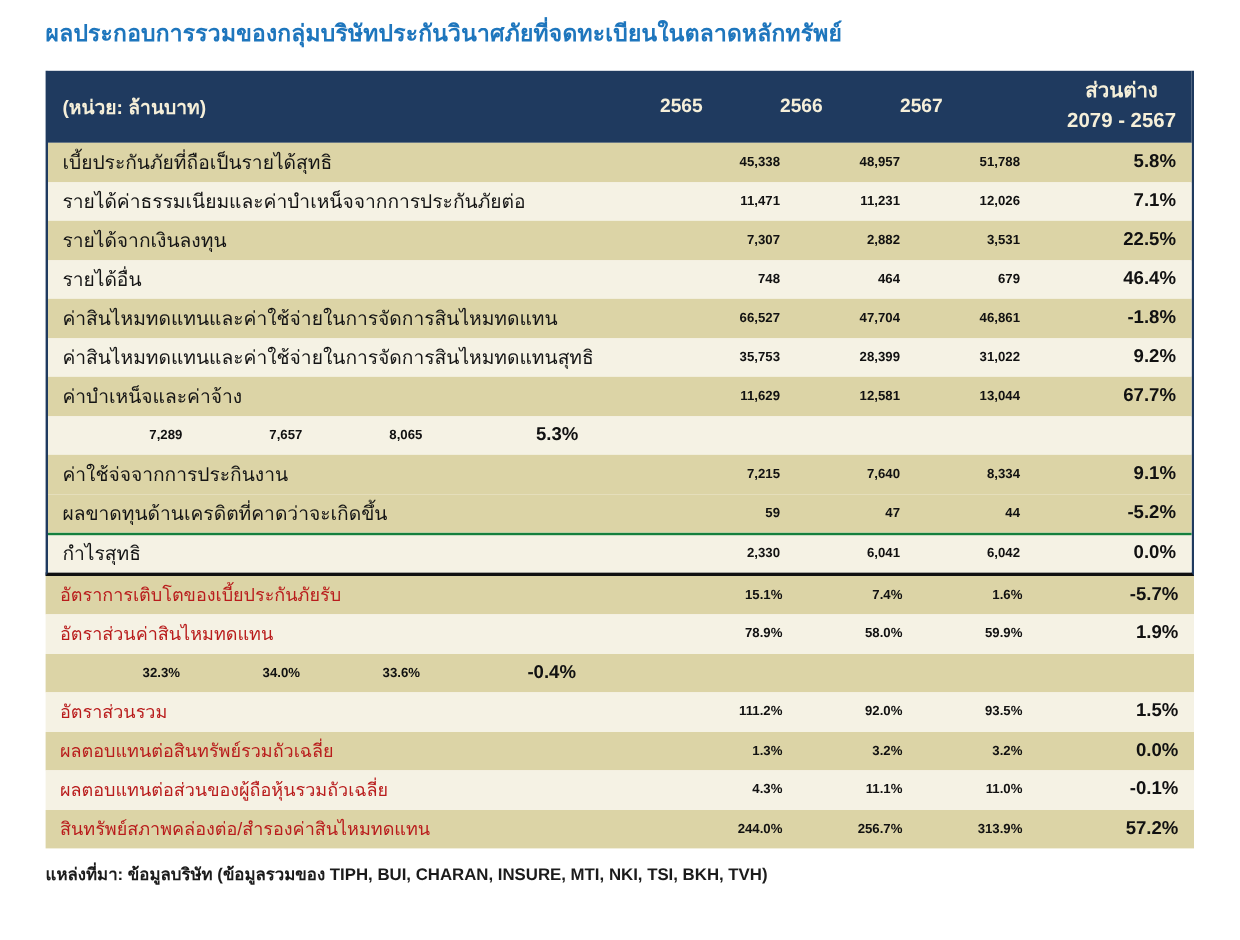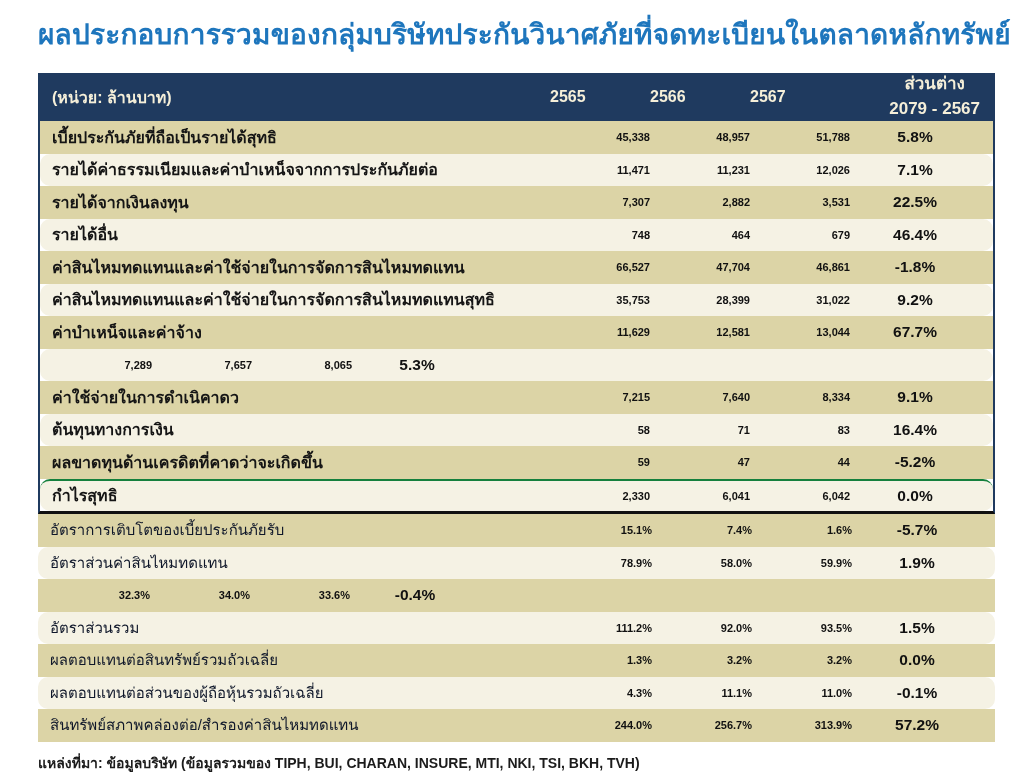--- a/index.html
+++ b/index.html
@@ -6,66 +6,66 @@
   body {
     width: 1033px; height: 783px;
     font-family: "Liberation Sans", sans-serif;
     color: #1b1b1b;
     overflow: hidden;
   }
   .page { padding: 8px 0 0 38px; }
 
   .title {
     color: #1E76BD;
-    font-size: 28px;
+    font-size: 19px;
     font-weight: bold;
     margin: 4px 0 0 0;
     letter-spacing: 0.2px;
   }
 
   .table { width: 957px; margin-top: 17px; }
 
   
   .upper {
     border-left: 2px solid #1F3A5F;
     border-right: 2px solid #1F3A5F;
     border-bottom: 3px solid #101010;
     box-sizing: border-box;
   }
 
   .thead {
     background: #1F3A5F;
     color: #F5EFD9;
     display: flex;
-    height: 48px;
+    height: 60px;
     padding: 0 13px 0 12px;
     align-items: stretch;
   }
   .thead .cell-label { flex: 1; align-self: center; font-size: 16px; font-weight: bold; }
   .thead .cell-num   { width: 100px; text-align: left; align-self: center; font-size: 16px; font-weight: bold; }
   .thead .cell-diff  { width: 130px; display: flex; flex-direction: column; justify-content: center; align-items: flex-end; }
   .thead .diff-stack { text-align: center; font-size: 17px; font-weight: bold; line-height: 1.45; }
 
   .row {
     display: flex;
     align-items: center;
     height: 32.5px;
     padding: 0 13px 0 12px;
     box-sizing: border-box;
   }
-  .row .cell-label { flex: 1; font-size: 16px; font-weight: bold; color: #151515;
+  .row .cell-label { flex: 1; font-size: 16px; font-weight: normal; color: #151515;
                      white-space: nowrap; overflow: hidden; }
   .row .cell-num   { width: 100px; text-align: right; font-size: 11px; font-weight: bold; color: #111; }
-  .row .cell-diff  { width: 130px; text-align: center; font-size: 15.5px; font-weight: bold; color: #111; }
+  .row .cell-diff  { width: 130px; text-align: right; font-size: 15.5px; font-weight: bold; color: #111; }
 
   .tan   { background: #DCD4A6; }
-  .cream { background: #F5F2E4; border-radius: 10px; }
+  .cream { background: #F5F2E4; }
 
   .sec-net { border-top: 2px solid #15803d; }
-  .sec-ratio .cell-label { font-weight: normal; font-size: 15px; color: #0f172a; }
+  .sec-ratio .cell-label { font-weight: normal; font-size: 15px; color: #b91c1c; }
 
   .source-note {
     margin-top: 10px;
     font-size: 14px;
     font-weight: bold;
     color: #1b1b1b;
   }
 </style>
 </head>
 <body>
@@ -141,32 +141,25 @@
     <div class="cell-num">13,044</div>
     <div class="cell-diff">67.7%</div>
   </div>
           <div class="row cream sec-income">
     <div class="cell-num">7,289</div>
     <div class="cell-num">7,657</div>
     <div class="cell-num">8,065</div>
     <div class="cell-diff">5.3%</div>
   </div>
           <div class="row tan sec-income">
-    <div class="cell-label">ค่าใช้จ่ายในการดำเนิคาดว</div>
+    <div class="cell-label">ค่าใช้จ่จจากการประกินงาน</div>
     <div class="cell-num">7,215</div>
     <div class="cell-num">7,640</div>
     <div class="cell-num">8,334</div>
     <div class="cell-diff">9.1%</div>
-  </div>
-          <div class="row cream sec-income">
-    <div class="cell-label">ต้นทุนทางการเงิน</div>
-    <div class="cell-num">58</div>
-    <div class="cell-num">71</div>
-    <div class="cell-num">83</div>
-    <div class="cell-diff">16.4%</div>
   </div>
           <div class="row tan sec-income">
     <div class="cell-label">ผลขาดทุนด้านเครดิตที่คาดว่าจะเกิดขึ้น</div>
     <div class="cell-num">59</div>
     <div class="cell-num">47</div>
     <div class="cell-num">44</div>
     <div class="cell-diff">-5.2%</div>
   </div>
           <div class="row cream sec-net">
     <div class="cell-label">กำไรสุทธิ</div>

